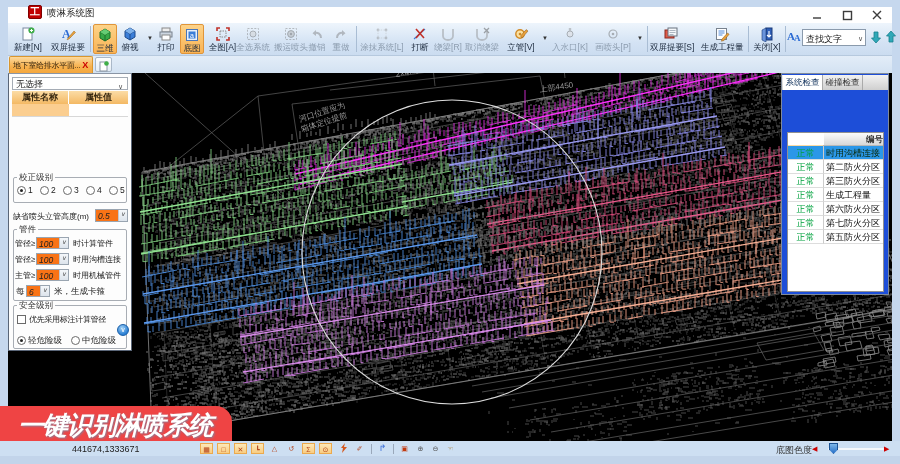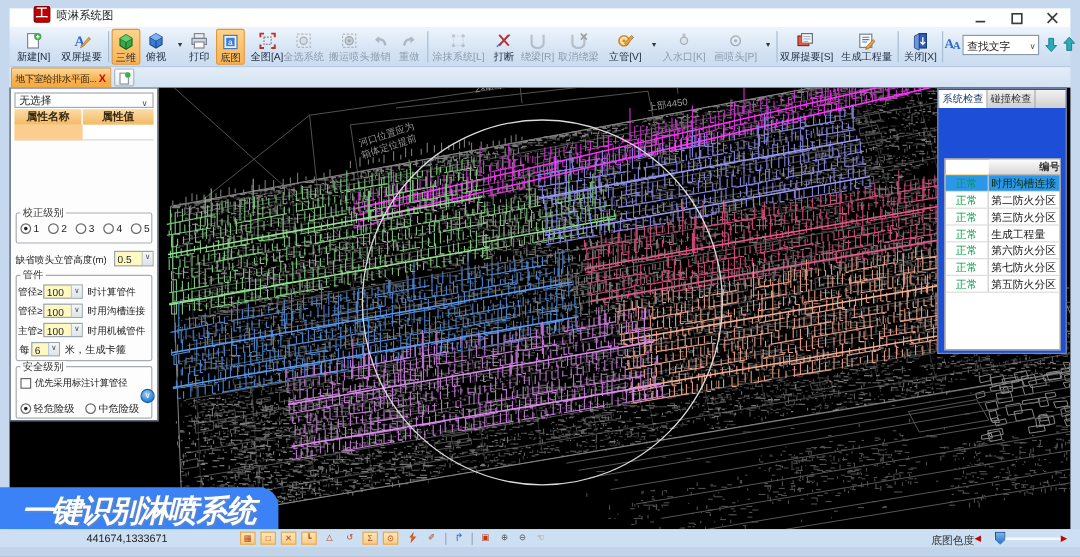--- a/index.html
+++ b/index.html
@@ -30,42 +30,42 @@
 #lpanel{left:8px;top:73px;width:124px;height:278px;background:#fdfdfd;border:1px solid #5a6678;border-top-color:#8a95a5;}
 #lp-combo{left:3px;top:3px;width:116px;height:13px;background:#fff;border:1px solid #a5acb5;font-size:9px;color:#222;line-height:12px;padding-left:3px;}
 .chev{position:absolute;font-size:7px;color:#555;}
 #lp-h1{left:3px;top:17px;width:57px;height:13px;background:linear-gradient(#fbdca6,#f4b964);font-size:9px;font-weight:bold;color:#3a2a12;text-align:center;line-height:13px;border-right:1px solid #fff;}
 #lp-h2{left:60px;top:17px;width:59px;height:13px;background:linear-gradient(#fbdca6,#f4b964);font-size:9px;font-weight:bold;color:#3a2a12;text-align:center;line-height:13px;}
 #lp-r1{left:3px;top:30px;width:57px;height:13px;background:#fbce90;border-bottom:1px solid #d8d8d8;}
 #lp-r2{left:60px;top:30px;width:59px;height:13px;background:#fff;border-bottom:1px solid #d8d8d8;}
 .fieldset{position:absolute;border:1px solid #a8adb4;border-radius:2px;}
 .fieldlb{position:absolute;background:#fdfdfd;font-size:8.5px;color:#333;padding:0 2px;line-height:8px;}
 .ctext{position:absolute;font-size:8.5px;color:#222;white-space:nowrap;}
-.combo{position:absolute;background:#fef9c3;border:1px solid #9aa5b1;font-size:8.5px;color:#222;}
+.combo{position:absolute;background:#f97316;border:1px solid #9aa5b1;font-size:8.5px;color:#222;font-style:italic;}
 .combo .cv{position:absolute;left:2px;top:0;line-height:12px;}
 .combo .ca{position:absolute;right:0;top:0;width:9px;height:100%;background:linear-gradient(#f4f7fa,#dde4ec);border-left:1px solid #c0c8d2;color:#444;font-size:6px;text-align:center;}
 .radio{position:absolute;width:9px;height:9px;border:1px solid #6a6a6a;border-radius:50%;background:#fff;}
 .radio.on::after{content:"";position:absolute;left:2px;top:2px;width:3px;height:3px;border-radius:50%;background:#222;}
 .checkbox{position:absolute;width:9px;height:9px;border:1px solid #6a6a6a;background:#fff;}
 
 #rpanel{left:781px;top:73px;width:108px;height:222px;background:#1d4ed8;border:1px solid #808a98;}
 #rp-tabs{left:0;top:1px;width:106px;height:15px;background:linear-gradient(#f2f2f2,#cfcfcf);}
 #rp-tab1{position:absolute;left:1px;top:0;width:40px;height:15px;background:#fff;font-size:8.5px;color:#15355e;text-align:center;line-height:15px;border-right:1px solid #aaa;}
 #rp-tab2{position:absolute;left:41px;top:0;width:40px;height:15px;font-size:8.5px;color:#333;text-align:center;line-height:15px;border-right:1px solid #aaa;}
 #rp-info{left:2px;top:18px;width:102px;height:38px;background:#d6e8fb;font-size:9px;color:#00a13e;line-height:38px;padding-left:4px;}
 #rp-table{left:5px;top:58px;width:97px;height:160px;border:1px solid #909090;background:#fff;}
 .rth1{position:absolute;left:0;top:12px;width:36px;height:13px;background:linear-gradient(#fbdca6,#f2b55c);font-size:8.5px;font-weight:bold;color:#3a2a12;text-align:center;line-height:13px;border-right:1px solid #b8b8b8;border-bottom:1px solid #b8b8b8;}
 .rth2{position:absolute;left:36px;top:0;width:59px;height:13px;background:linear-gradient(#fbfbfb,#d8d8d8);font-size:8.5px;font-weight:bold;color:#333;text-align:right;line-height:13px;border-bottom:1px solid #b8b8b8;}
 .rrow{position:absolute;left:0;width:95px;height:14px;}
 .rrow .st{position:absolute;left:0;top:0;width:36px;height:14px;color:#00a13e;font-size:9px;text-align:center;line-height:14px;border-right:1px solid #ccc;border-bottom:1px solid #ddd;}
 .rrow .nm{position:absolute;left:36px;top:0;width:59px;height:14px;color:#111;font-size:9px;line-height:14px;padding-left:2px;border-bottom:1px solid #ddd;}
 .rrow.sel{background:#2b97e8;}
 .rrow.sel .nm{color:#0a2a0a;}
 
-#wmark{left:0;top:406px;width:232px;height:35px;background:#3b82f6;border-radius:0 16px 0 0;}
+#wmark{left:0;top:406px;width:232px;height:35px;background:#ef4444;border-radius:0 16px 0 0;}
 #wmark span{position:absolute;left:18px;top:2px;font-size:25.5px;font-weight:bold;font-style:italic;color:#fff;white-space:nowrap;letter-spacing:-1.2px;text-shadow:1px 1px 2px rgba(120,140,170,.8);}
 
 #statusbar{left:0;top:441px;width:900px;height:15px;background:#cddff2;}
 #coords{left:72px;top:444px;font-size:9px;color:#222;}
 .sic{position:absolute;top:443px;width:13px;height:11px;font-size:7px;line-height:11px;text-align:center;color:#b5451d;font-family:"Liberation Sans",sans-serif;}
 .sic.on{background:linear-gradient(#fde8b8,#f8cd82);border:1px solid #eba94e;}
 #bottomstrip{left:0;top:456px;width:900px;height:8px;background:#c2d4ea;}
 #slidelbl{left:776px;top:444px;font-size:9px;color:#333;}
 </style></head>
 <body>

